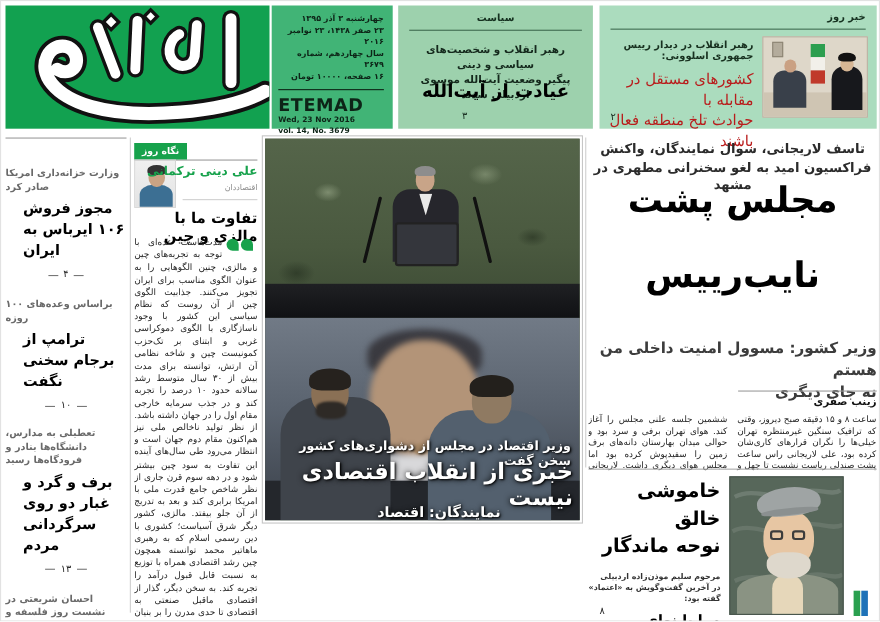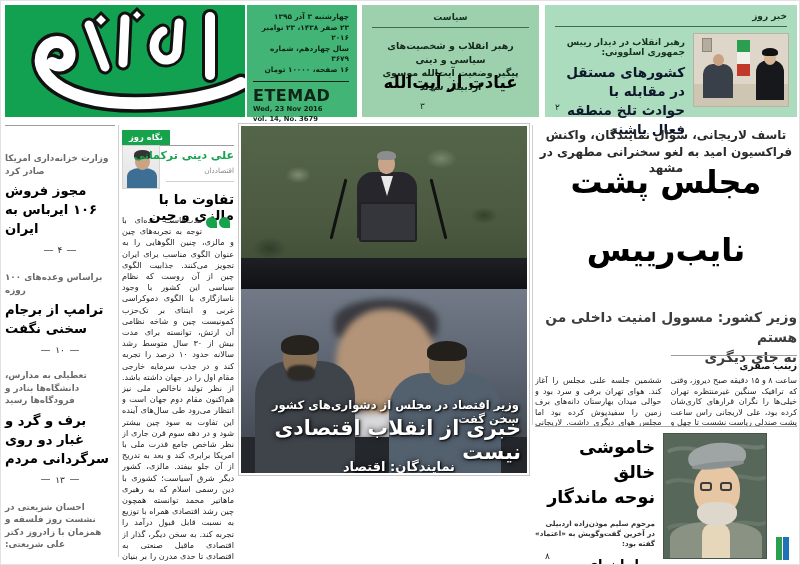--- a/index.html
+++ b/index.html
@@ -38,31 +38,31 @@
   .np-frame { position:absolute; top:4px; left:8px; width:10px; height:14px; background:#b4ac9c; border:1px solid #8d8575; }
   .np-flag { position:absolute; top:6px; left:43px; width:13px; height:36px; }
   .np-flag .g { height:12px; background:#2c9e4f; } .np-flag .w { height:12px; background:#f2f0ea; } .np-flag .r { height:12px; background:#c0392b; }
   .np-man-l { position:absolute; top:30px; left:9px; width:30px; height:34px; background:#39404a; border-radius:10px 10px 0 0; }
   .np-head-l { position:absolute; top:20px; left:19px; width:11px; height:12px; background:#caa183; border-radius:50%; }
   .np-man-r { position:absolute; top:26px; left:62px; width:28px; height:40px; background:#17181c; border-radius:12px 12px 0 0; }
   .np-head-r { position:absolute; top:18px; left:70px; width:12px; height:13px; background:#d6b694; border-radius:50%; }
   .np-turban { position:absolute; top:14px; left:68px; width:16px; height:8px; background:#111; border-radius:50% 50% 30% 30%; }
   .np-text { position:absolute; top:32px; right:112px; left:6px; direction:rtl; text-align:right; }
   .np-kicker { font-size:9px; font-weight:bold; color:#17301f; margin-bottom:6px; }
-  .np-head { font-size:13.5px; font-weight:bold; color:#0f172a; line-height:19px; }
+  .np-head { font-size:13.5px; font-weight:normal; color:#b91c1c; line-height:19px; }
   .np-page { position:absolute; bottom:5px; left:10px; font-size:9px; color:#14281c; }
 
   
   .col1 { left:4px; top:124px; width:110px; height:436px; }
   .label-box { background:#17a24c; color:#fff; font-size:8.4px; font-weight:bold;
                padding:2px 7px 3px; display:inline-block; direction:rtl; }
   .col-rule { height:1px; background:#9c9c9c; margin-top:0; }
   .story { direction:rtl; text-align:left; }
   .kicker-sm { font-size:8.8px; font-weight:bold; color:#6a6a6a; line-height:12.5px; }
-  .head-md { font-size:13.2px; font-weight:bold; color:#000; line-height:19px; margin-top:4px; }
+  .head-md { font-size:13.2px; font-weight:bold; color:#000; line-height:19px; margin-top:4px;margin-left:16px; }
   .pgnum { display:flex; align-items:center; justify-content:center; gap:5px; margin-top:7px; }
   .pgnum .d { width:9px; height:1px; background:#777; }
   .pgnum .n { font-size:9px; color:#222; }
 
   
   .col2 { left:121px; top:124px; width:112px; height:436px; }
   .op-author-photo { position:absolute; top:20px; left:0; width:38px; height:44px;
         background:linear-gradient(180deg,#f0f0f0 0%, #e3e3e3 100%); overflow:hidden; border:1px solid #d5d5d5; }
   .oa-head { position:absolute; top:7px; left:12px; width:15px; height:17px; background:#c9a384; border-radius:48%; }
   .oa-hair { position:absolute; top:4px; left:11px; width:17px; height:9px; background:#333; border-radius:50% 50% 30% 30%; }

